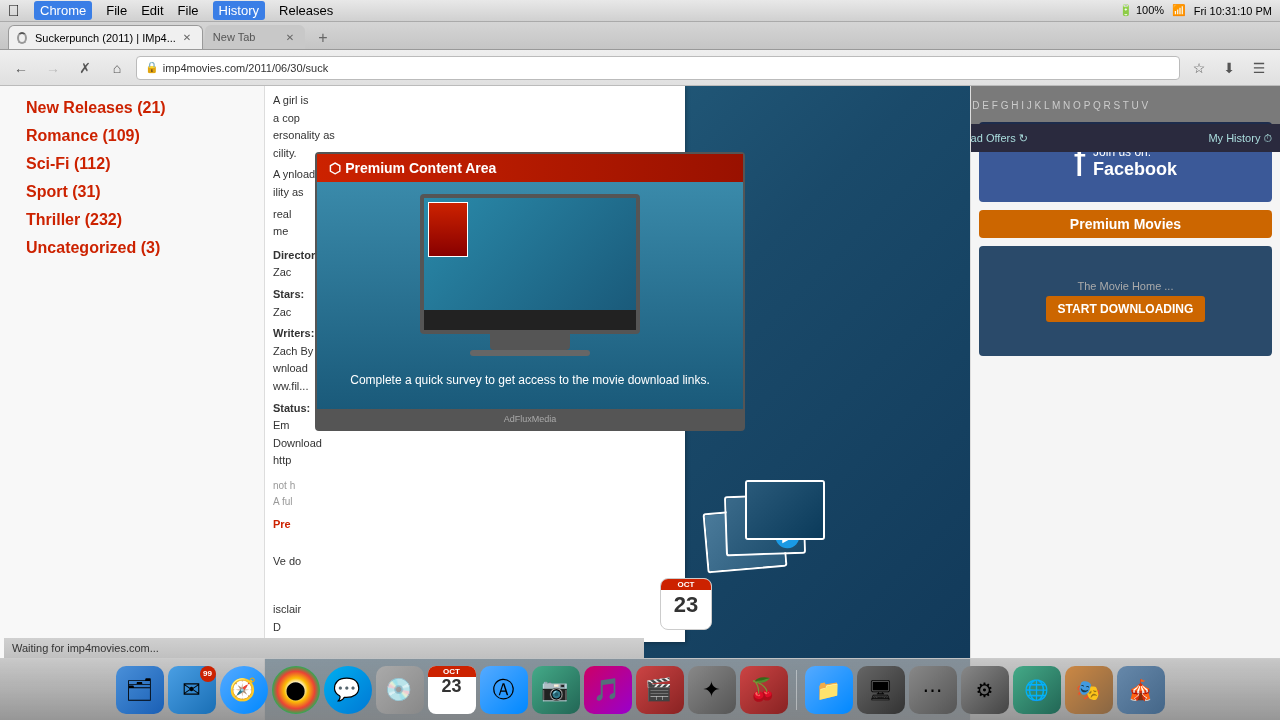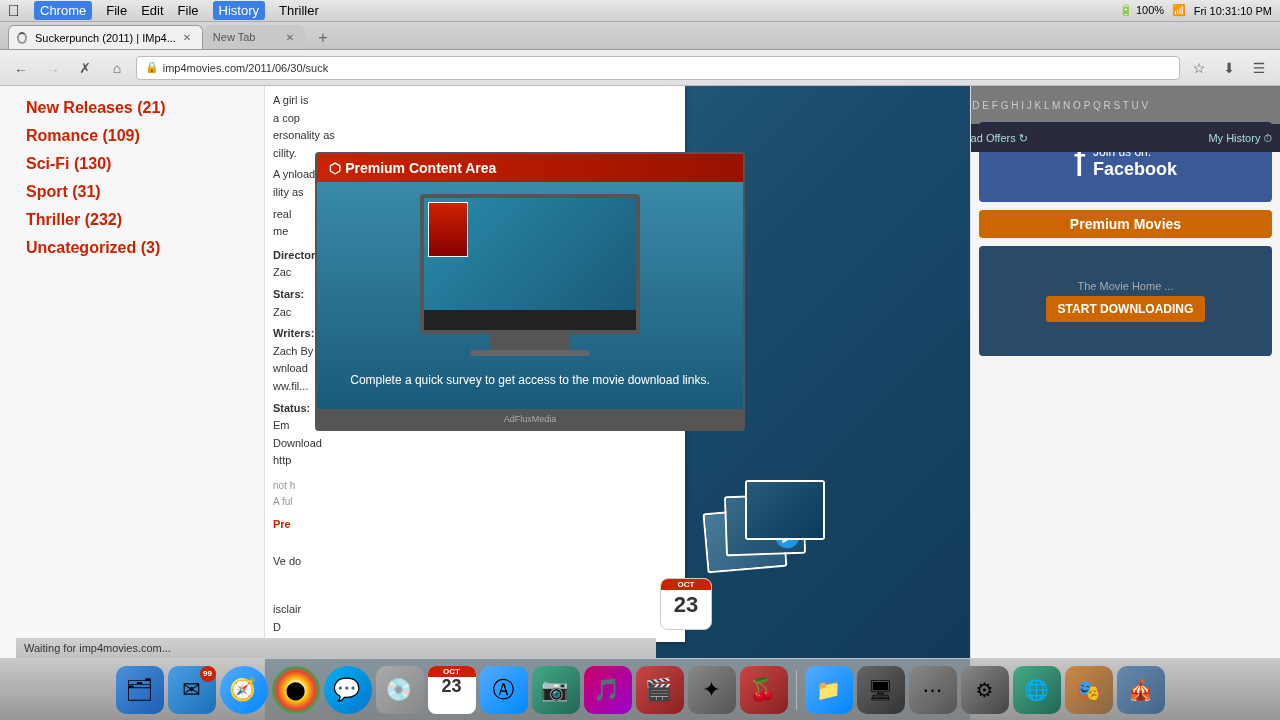--- a/index.html
+++ b/index.html
@@ -393,21 +393,21 @@
       width: 1px;
       height: 40px;
       background: rgba(255,255,255,0.4);
       margin: 0 4px;
     }
 
     
     .status-bar {
       position: absolute;
       bottom: 62px;
-      left: 16px;
+      left: 4px;
       width: 640px;
       height: 20px;
       background: linear-gradient(to bottom, #d0d0d0, #c0c0c0);
       display: flex;
       align-items: center;
       padding: 0 8px;
       font-size: 11px;
       color: #333;
     }
 
@@ -425,21 +425,21 @@
 </head>
 <body>
 
 <div class="menu-bar">
   <span class="menu-item apple-logo"></span>
   <span class="menu-item active">Chrome</span>
   <span class="menu-item">File</span>
   <span class="menu-item">Edit</span>
   <span class="menu-item">File</span>
   <span class="menu-item" style="background:#3a7ee6;color:white;padding:2px 6px;border-radius:3px;">History</span>
-  <span class="menu-item">Thriller</span>
+  <span class="menu-item">Releases</span>
   <div class="menu-bar-right">
     <span style="font-size:11px;">🔋 <span>100%</span></span>
     <span style="font-size:11px;">📶</span>
     <span style="font-size:11px;">Fri 10:31:10 PM</span>
   </div>
 </div>
 
 <div class="browser-window">
 
   <div class="tab-bar">
@@ -471,21 +471,21 @@
       <button class="nav-btn">⬇</button>
       <button class="nav-btn">☰</button>
     </div>
   </div>
 
   <div class="browser-content">
 
     <div class="page-sidebar">
       <div class="sidebar-category red">New Releases (21)</div>
       <div class="sidebar-category red">Romance (109)</div>
-      <div class="sidebar-category red">Sci-Fi (130)</div>
+      <div class="sidebar-category red">Sci-Fi (112)</div>
       <div class="sidebar-category red">Sport (31)</div>
       <div class="sidebar-category red">Thriller (232)</div>
       <div class="sidebar-category red">Uncategorized (3)</div>
     </div>
 
     <div class="main-content">
       <div class="content-bg"></div>
 
       <div class="text-panel" style="top:0;left:0;width:420px;min-height:340px;font-size:11px;line-height:1.6;">
         <div style="color:#333;font-size:11px;">

